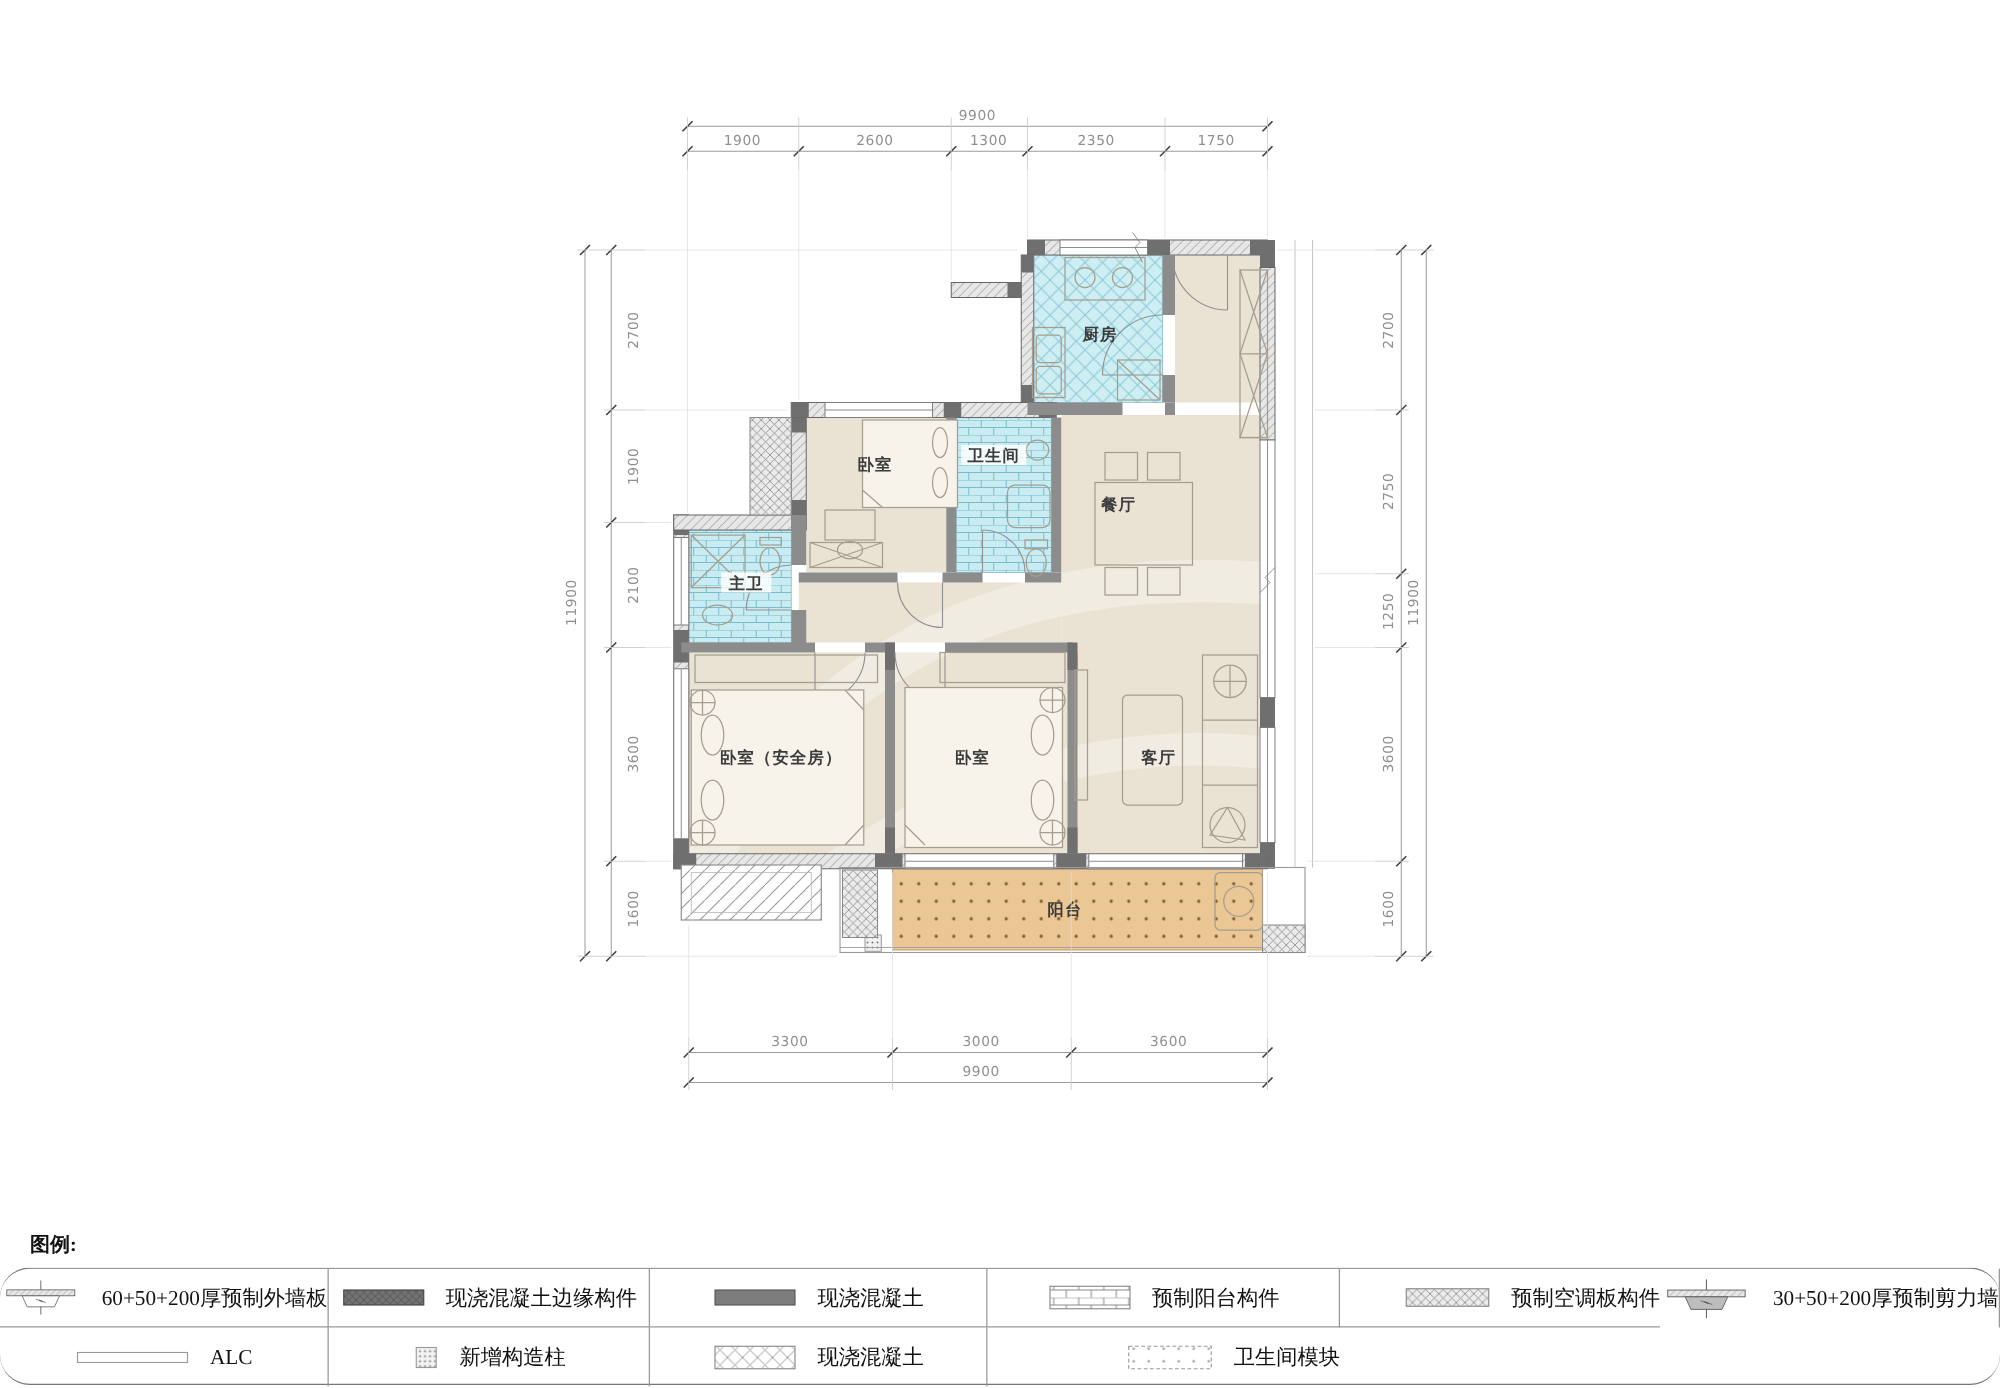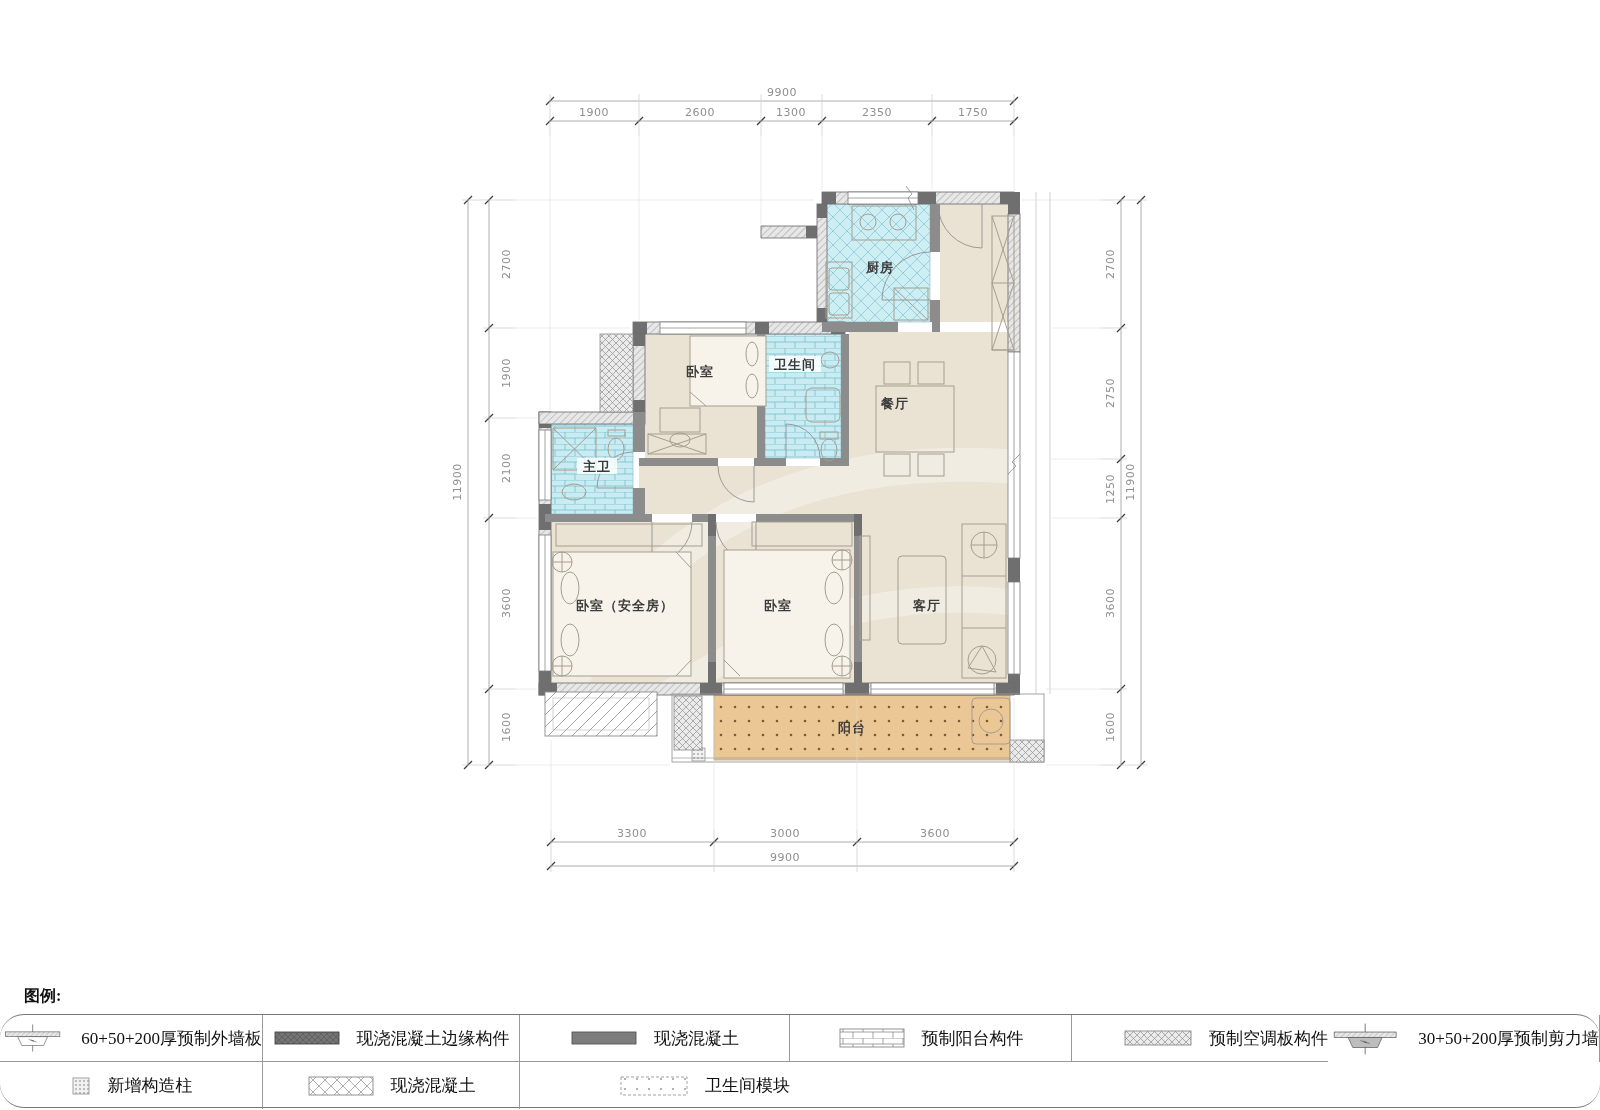--- a/index.html
+++ b/index.html
@@ -492,20 +492,26 @@
   <div class="lcell">
     <svg width="96" height="44" viewBox="0 0 96 44">
       <line x1="48" y1="2" x2="48" y2="42" stroke="#555" stroke-width="1"></line>
       <rect x="8" y="13" width="80" height="7" fill="url(#hatchFine)" stroke="#555" stroke-width=".9"></rect>
       <polygon points="26,20 70,20 64,33 32,33" fill="#bdbdbd" stroke="#555" stroke-width=".9"></polygon>
       <path d="M42,24 L50,27 L46,25 L54,28" stroke="#555" stroke-width=".8" fill="none"></path>
     </svg>
     <span class="llabel">30+50+200厚预制剪力墙</span>
   </div>
   <div class="lcell">
+    <svg width="92" height="20" viewBox="0 0 92 20">
+      <rect x="2" y="6" width="88" height="8" fill="#ffffff" stroke="#999" stroke-width=".9"></rect>
+    </svg>
+    <span class="llabel">ALC</span>
+  </div>
+  <div class="lcell">
     <svg width="22" height="22" viewBox="0 0 22 22">
       <rect x="3" y="3" width="16" height="16" fill="url(#dotsGray)" stroke="#999" stroke-width=".9"></rect>
     </svg>
     <span class="llabel">新增构造柱</span>
   </div>
   <div class="lcell">
     <svg width="68" height="24" viewBox="0 0 68 24">
       <rect x="2" y="3" width="64" height="18" fill="url(#xlattice)" stroke="#888" stroke-width=".9"></rect>
     </svg>
     <span class="llabel">现浇混凝土</span>

